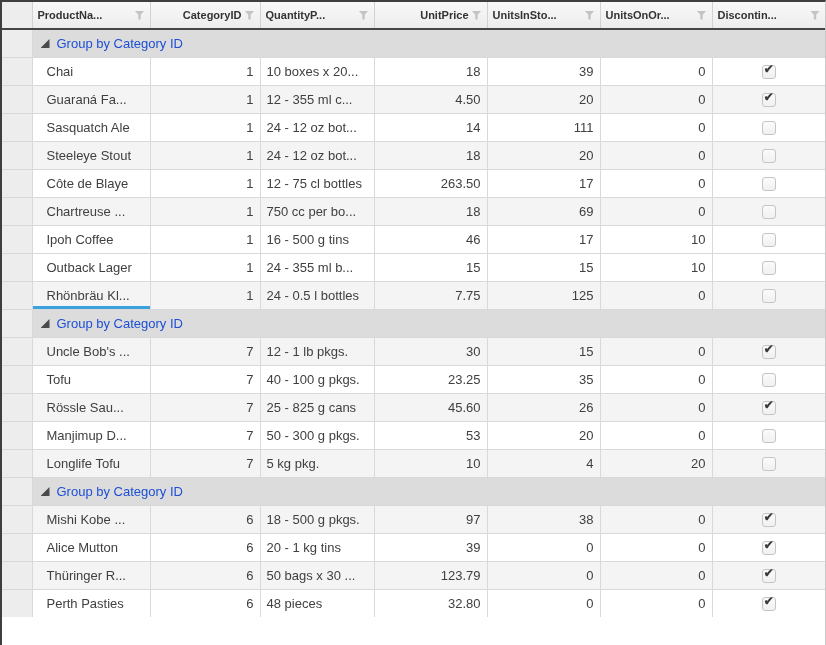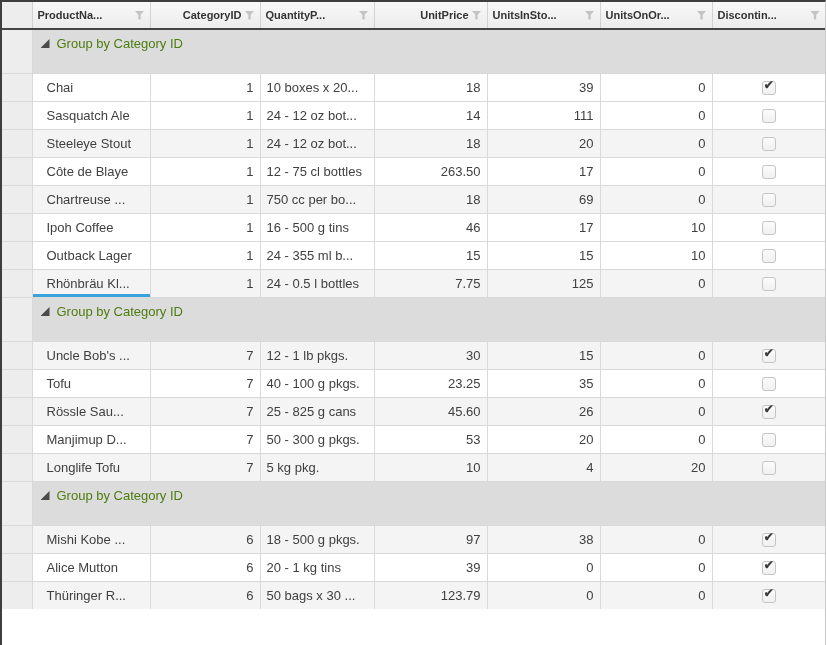--- a/index.html
+++ b/index.html
@@ -28,21 +28,21 @@
   }
   
   tbody td{
     height:27px;box-sizing:content-box;
     border-top:1px solid #d9d9d9;border-left:1px solid #d9d9d9;
     font-size:13px;color:#404040;background:#fff;
     padding:0 6px;white-space:nowrap;overflow:hidden;vertical-align:middle;
   }
   tbody td.hier{background:#ededed;border-left:none;width:30px;padding:0;}
   tr.alt td:not(.hier){background:#f4f4f4;}
-  tr.grouprow td.band{background:#dcdcdc;padding:0 6px 16px 8px;color:#4d7c0f;}
+  tr.grouprow td.band{background:#dcdcdc;padding:0 6px 0 8px;color:#1d4ed8;}
   .bandwrap{display:flex;align-items:center;}
   .tri{
     flex:0 0 auto;width:9px;height:9px;background:#4a4a4a;
     clip-path:polygon(100% 0,100% 100%,0 100%);margin-right:7px;
   }
   td.product{padding-left:14px;}
   td.num{text-align:right;}
   td.center{text-align:center;}
   
   .cb{
@@ -129,20 +129,30 @@
         <tr>
           <td class="hier"></td>
           <td class="product">Chai</td>
           <td class="num">1</td>
           <td>10 boxes x 20...</td>
           <td class="num">18</td>
           <td class="num">39</td>
           <td class="num">0</td>
           <td class="center"><span class="cb on"></span></td>
         </tr>
+        <tr class="alt">
+          <td class="hier"></td>
+          <td class="product">Guaraná Fa...</td>
+          <td class="num">1</td>
+          <td>12 - 355 ml c...</td>
+          <td class="num">4.50</td>
+          <td class="num">20</td>
+          <td class="num">0</td>
+          <td class="center"><span class="cb on"></span></td>
+        </tr>
         <tr>
           <td class="hier"></td>
           <td class="product">Sasquatch Ale</td>
           <td class="num">1</td>
           <td>24 - 12 oz bot...</td>
           <td class="num">14</td>
           <td class="num">111</td>
           <td class="num">0</td>
           <td class="center"><span class="cb"></span></td>
         </tr>
@@ -297,15 +307,25 @@
         <tr class="alt">
           <td class="hier"></td>
           <td class="product">Thüringer R...</td>
           <td class="num">6</td>
           <td>50 bags x 30 ...</td>
           <td class="num">123.79</td>
           <td class="num">0</td>
           <td class="num">0</td>
           <td class="center"><span class="cb on"></span></td>
         </tr>
+        <tr>
+          <td class="hier"></td>
+          <td class="product">Perth Pasties</td>
+          <td class="num">6</td>
+          <td>48 pieces</td>
+          <td class="num">32.80</td>
+          <td class="num">0</td>
+          <td class="num">0</td>
+          <td class="center"><span class="cb on"></span></td>
+        </tr>
       </tbody>
   </table>
 </div>
 
 </body></html>

